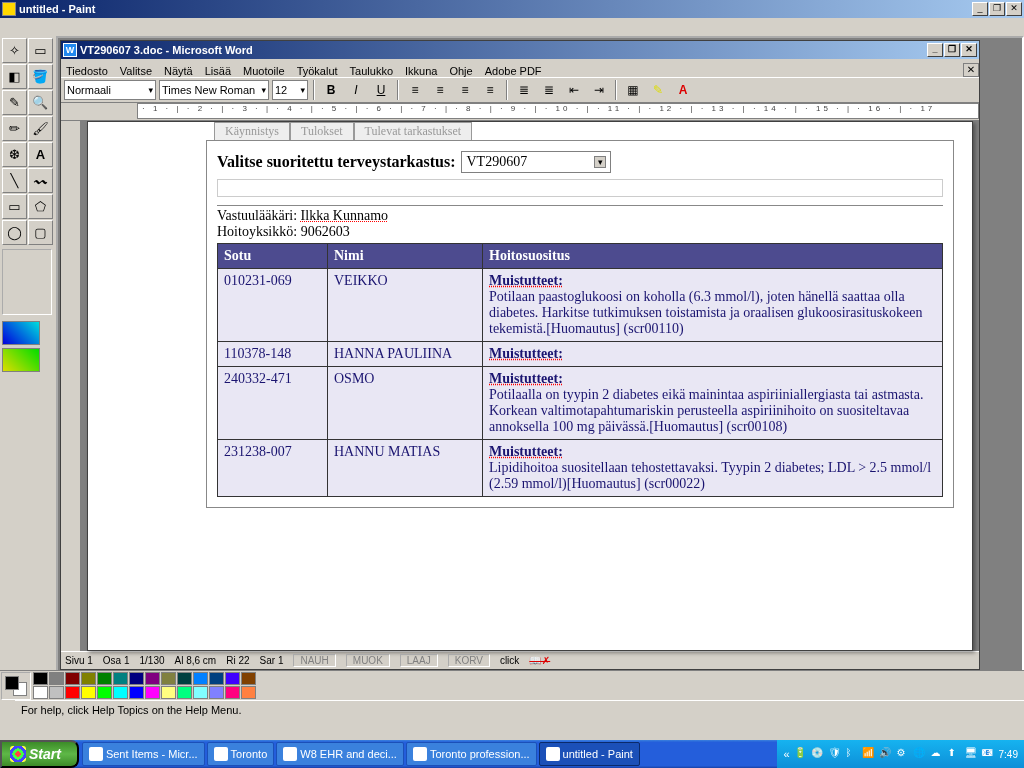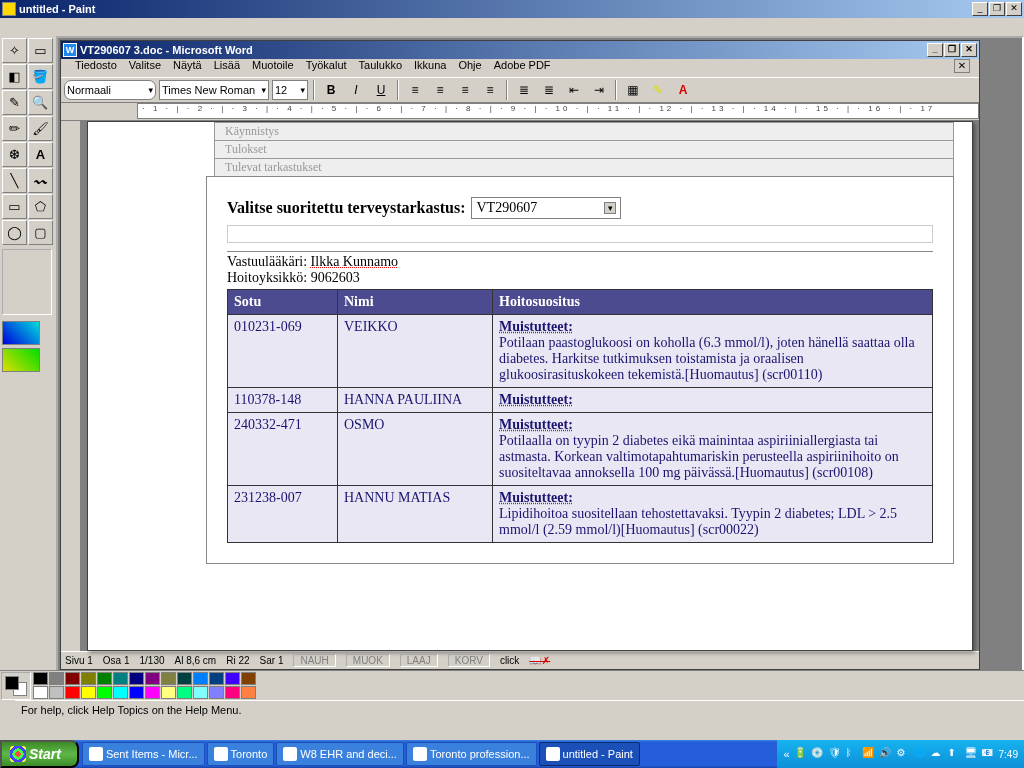--- a/index.html
+++ b/index.html
@@ -26,45 +26,45 @@
 .lb1 { background: linear-gradient(45deg,#00d,#0dd); }
 .lb2 { background: linear-gradient(45deg,#dd0,#0d0); }
 
 .paint-canvas { flex: 1; background: #808080; border: 2px inset #fff; position: relative; overflow: hidden; }
 
 
 .word-window { position: absolute; top: 2px; left: 2px; width: 920px; border: 1px solid #404040; background: #d4d0c8; }
 .word-titlebar { height: 18px; background: linear-gradient(to right, #0a246a, #a6caf0); color: #fff; display: flex; align-items: center; padding: 0 2px; font-weight: bold; }
 .word-titlebar .wicon { width: 14px; height: 14px; background: #28e; margin-right: 3px; border: 1px solid #fff; color:#fff; font-size:9px; text-align:center; line-height:12px; }
 .word-titlebar .title { flex: 1; }
-.word-menu { height: 18px; display: flex; align-items: flex-start; padding: 0 9px; font-size: 11px; gap: 2px; }
+.word-menu { height: 18px; display: flex; align-items: flex-end; padding: 0 0; font-size: 11px; gap: 2px; }
 .word-menu span { padding: 0 5px; }
 .word-menu .close-x { margin-left: auto; width:16px; height:14px; background:#d4d0c8; border:1px solid #808080; text-align:center; line-height:11px; font-size:10px; }
 
 .word-toolbar { height: 26px; border-top: 1px solid #fff; border-bottom: 1px solid #808080; display: flex; align-items: center; padding: 0 3px; gap: 3px; }
 .tb-select { height: 20px; font-size: 11px; border: 1px solid #808080; background: #fff; padding: 0 2px; display:flex; align-items:center; }
-.tb-select.style { width: 92px; border-radius: 7px; }
+.tb-select.style { width: 92px; }
 .tb-select.font { width: 110px; }
 .tb-select.size { width: 36px; }
 .tb-select::after { content: "▾"; margin-left: auto; font-size:9px; }
 .tb-btn { width: 22px; height: 22px; display: flex; align-items: center; justify-content: center; font-size: 12px; border: 1px solid transparent; }
 .tb-sep { width: 2px; height: 20px; border-left: 1px solid #808080; border-right: 1px solid #fff; margin: 0 2px; }
 .bold { font-weight: bold; } .italic { font-style: italic; } .underline { text-decoration: underline; }
 
 .word-ruler { height: 18px; background: #d4d0c8; border-bottom: 1px solid #808080; position: relative; display:flex; }
 .ruler-strip { margin-left: 40px; height: 16px; background: #fff; border: 1px solid #808080; flex:1; font-size:8px; color:#444; padding-left:4px; letter-spacing: 3px; }
 
 .word-doc-area { height: 530px; background: #808080; display: flex; }
 .doc-left-ruler { width: 20px; background: #d4d0c8; border-right:1px solid #808080; position:relative; }
 .doc-page { margin: 0 6px; background: #fff; flex: 1; border: 1px solid #404040; box-shadow: 2px 2px 4px rgba(0,0,0,.4); padding: 0 18px 10px 118px; overflow: hidden; }
 
 .doc-content { font-family: "Times New Roman", serif; font-size: 14px; color: #000; }
-.health-tabs { display:flex; gap:0; margin-left: 8px; flex-direction: column; }
+.health-tabs { display:flex; gap:0; margin-left: 8px; }
 .health-tab { border:1px solid #999; border-bottom:none; padding:1px 10px; font-size:12px; color:#999; background:#eee; }
-.health-box { border: 1px solid #888; padding: 20px; margin-top: 0; }
+.health-box { border: 1px solid #888; padding: 10px; margin-top: 0; }
 .health-row1 { display: flex; align-items: center; gap: 6px; }
 .health-label { font-weight: bold; font-size: 16px; }
 .health-select { flex:0 0 150px; border: 1px solid #808080; height: 22px; background: #fff; display:flex; align-items:center; padding:0 4px; }
 .health-select::after { content:"▾"; margin-left:auto; background:#d4d0c8; border:1px solid #808080; padding:0 3px; font-size:9px; }
 .health-sub { margin-top: 8px; font-size: 14px; border-top:1px solid #888; padding-top:2px; }
 .health-sub .ul { text-decoration: underline dotted red; text-decoration-thickness:1px; }
 
 table.patients { width: 100%; border-collapse: collapse; margin-top: 3px; font-size: 14px; }
 table.patients th { background: #4d4b8f; color: #fff; text-align: left; padding: 4px 6px; border: 1px solid #333; font-weight: bold; font-size:14px; }
 table.patients td { border: 1px solid #333; padding: 4px 6px; vertical-align: top; background: #e9e7f4; color: #1a1470; }

